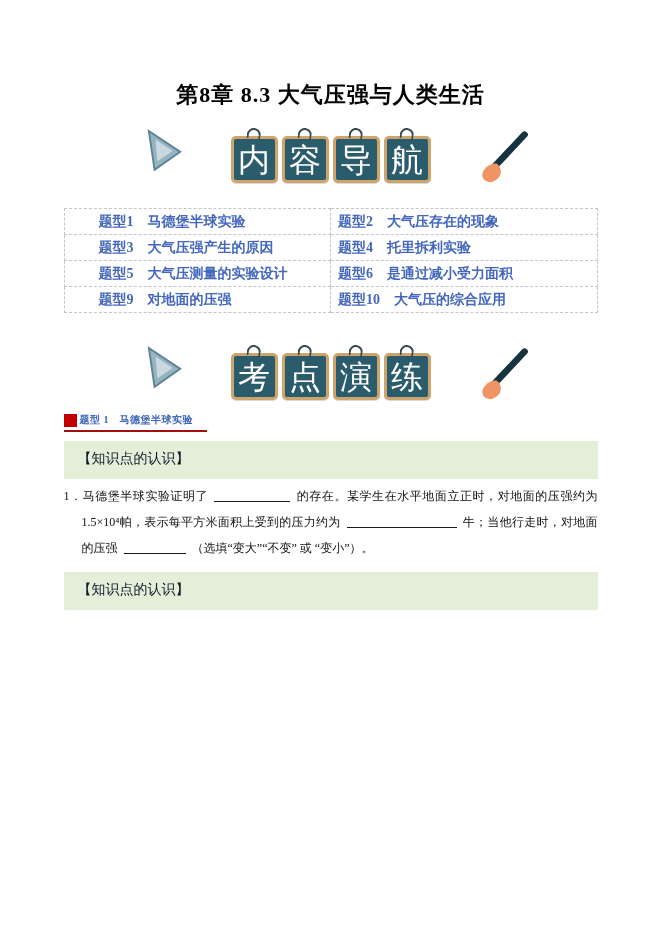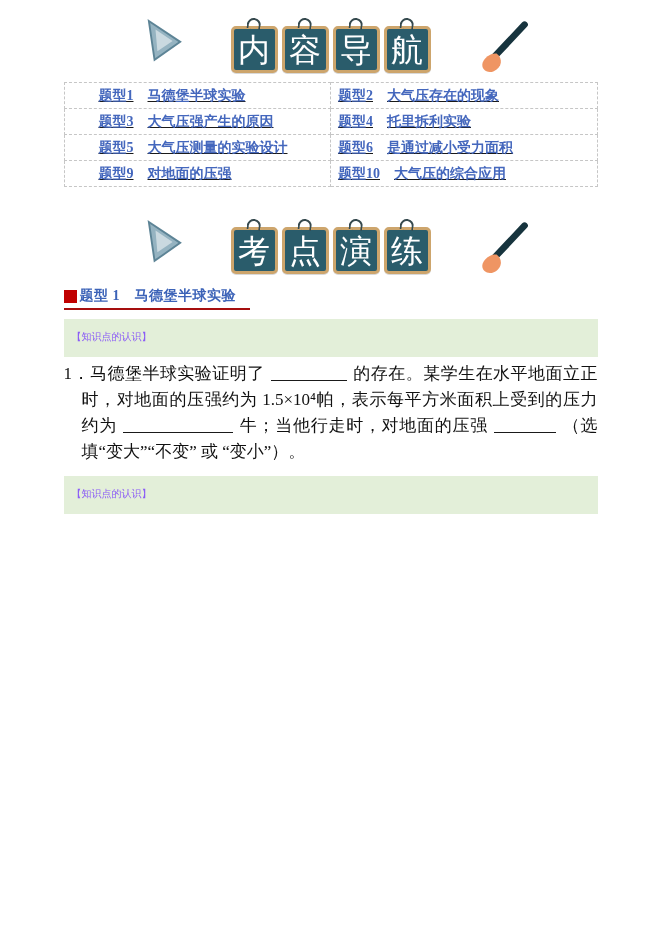--- a/index.html
+++ b/index.html
@@ -35,64 +35,65 @@
   .hook{
     position:absolute;top:-11px;left:50%;transform:translateX(-50%) rotate(8deg);
     width:10px;height:9px;border:2.5px solid #35494e;border-bottom:none;
     border-radius:7px 7px 0 0;background:transparent;
   }
   .banner .triangle{position:absolute;left:146px;top:2px;z-index:2;}
   .banner .brush{position:absolute;right:128px;top:4px;z-index:3;}
 
   
   table.nav-table{
-    width:534px;margin-top:4px;border-collapse:collapse;table-layout:fixed;text-decoration:underline;
+    width:534px;margin-top:20px;border-collapse:collapse;table-layout:fixed;
   }
   table.nav-table td{
     border:1px dashed #c6c6c6;height:25px;
     color:#4467bd;font-weight:bold;font-size:14px;
     padding:0 0 0 7px;white-space:nowrap;overflow:hidden;
   }
   table.nav-table td.lcell{padding-left:34px;}
   .cell-tag{margin-right:14px;}
 
   
   .section-heading{
     display:inline-flex;align-items:center;
     border-bottom:2px solid #a50e0e;padding:0 14px 3px 0;margin-top:8px;
   }
   .red-square{width:13px;height:13px;background:#c00000;margin-right:3px;flex:0 0 auto;}
-  .heading-text{color:#3c63b8;font-weight:bold;font-size:14px;letter-spacing:0.5px;}
+  .heading-text{color:#3c63b8;font-weight:bold;font-size:10px;letter-spacing:0.5px;}
 
   
   .green-box{
-    background:#e3efd9;margin-top:9px;padding:5px 10px 7px 8px;
-    font-size:10px;line-height:26px;text-align:justify;color:#8b5cf6;
+    background:#e3efd9;margin-top:9px;padding:5px 10px 7px 14px;
+    font-size:14px;line-height:26px;text-align:justify;color:#0f172a;
   }
   .green-box .kb-title{display:block;}
   .green-box .kb-text{display:block;}
 
   
   .question{
     margin:4px 0 0 0;padding-left:18px;text-indent:-18px;
-    font-size:17px;line-height:26px;text-align:justify;color:#111;
+    font-size:12px;line-height:26px;text-align:justify;color:#111;
   }
   .blank{
     display:inline-block;border-bottom:1px solid #1a1a1a;height:14px;
     vertical-align:-2px;margin:0 6px;
   }
   .w76{width:76px}.w110{width:110px}.w62{width:62px}.w70{width:70px}.w66{width:66px}
 
   .spacer-sm{height:2px;}
 </style>
 </head>
 <body>
 
 <div class="page">
 
+  <h1 class="doc-title">第8章 8.3 大气压强与人类生活</h1>
 
   <div class="banner">
     <svg class="triangle" width="38" height="46" viewBox="0 0 40 48">
       <polygon points="3,5 36,27 9,46" fill="#82a6b6" fill-opacity="0.85" stroke="#5d8496" stroke-width="2"></polygon>
       <polygon points="10,14 28,26 12,37" fill="#ffffff" fill-opacity="0.5"></polygon>
     </svg>
     <div class="tile">
       <span class="hook"></span>
       <span class="tile-char">内</span>
     </div>

